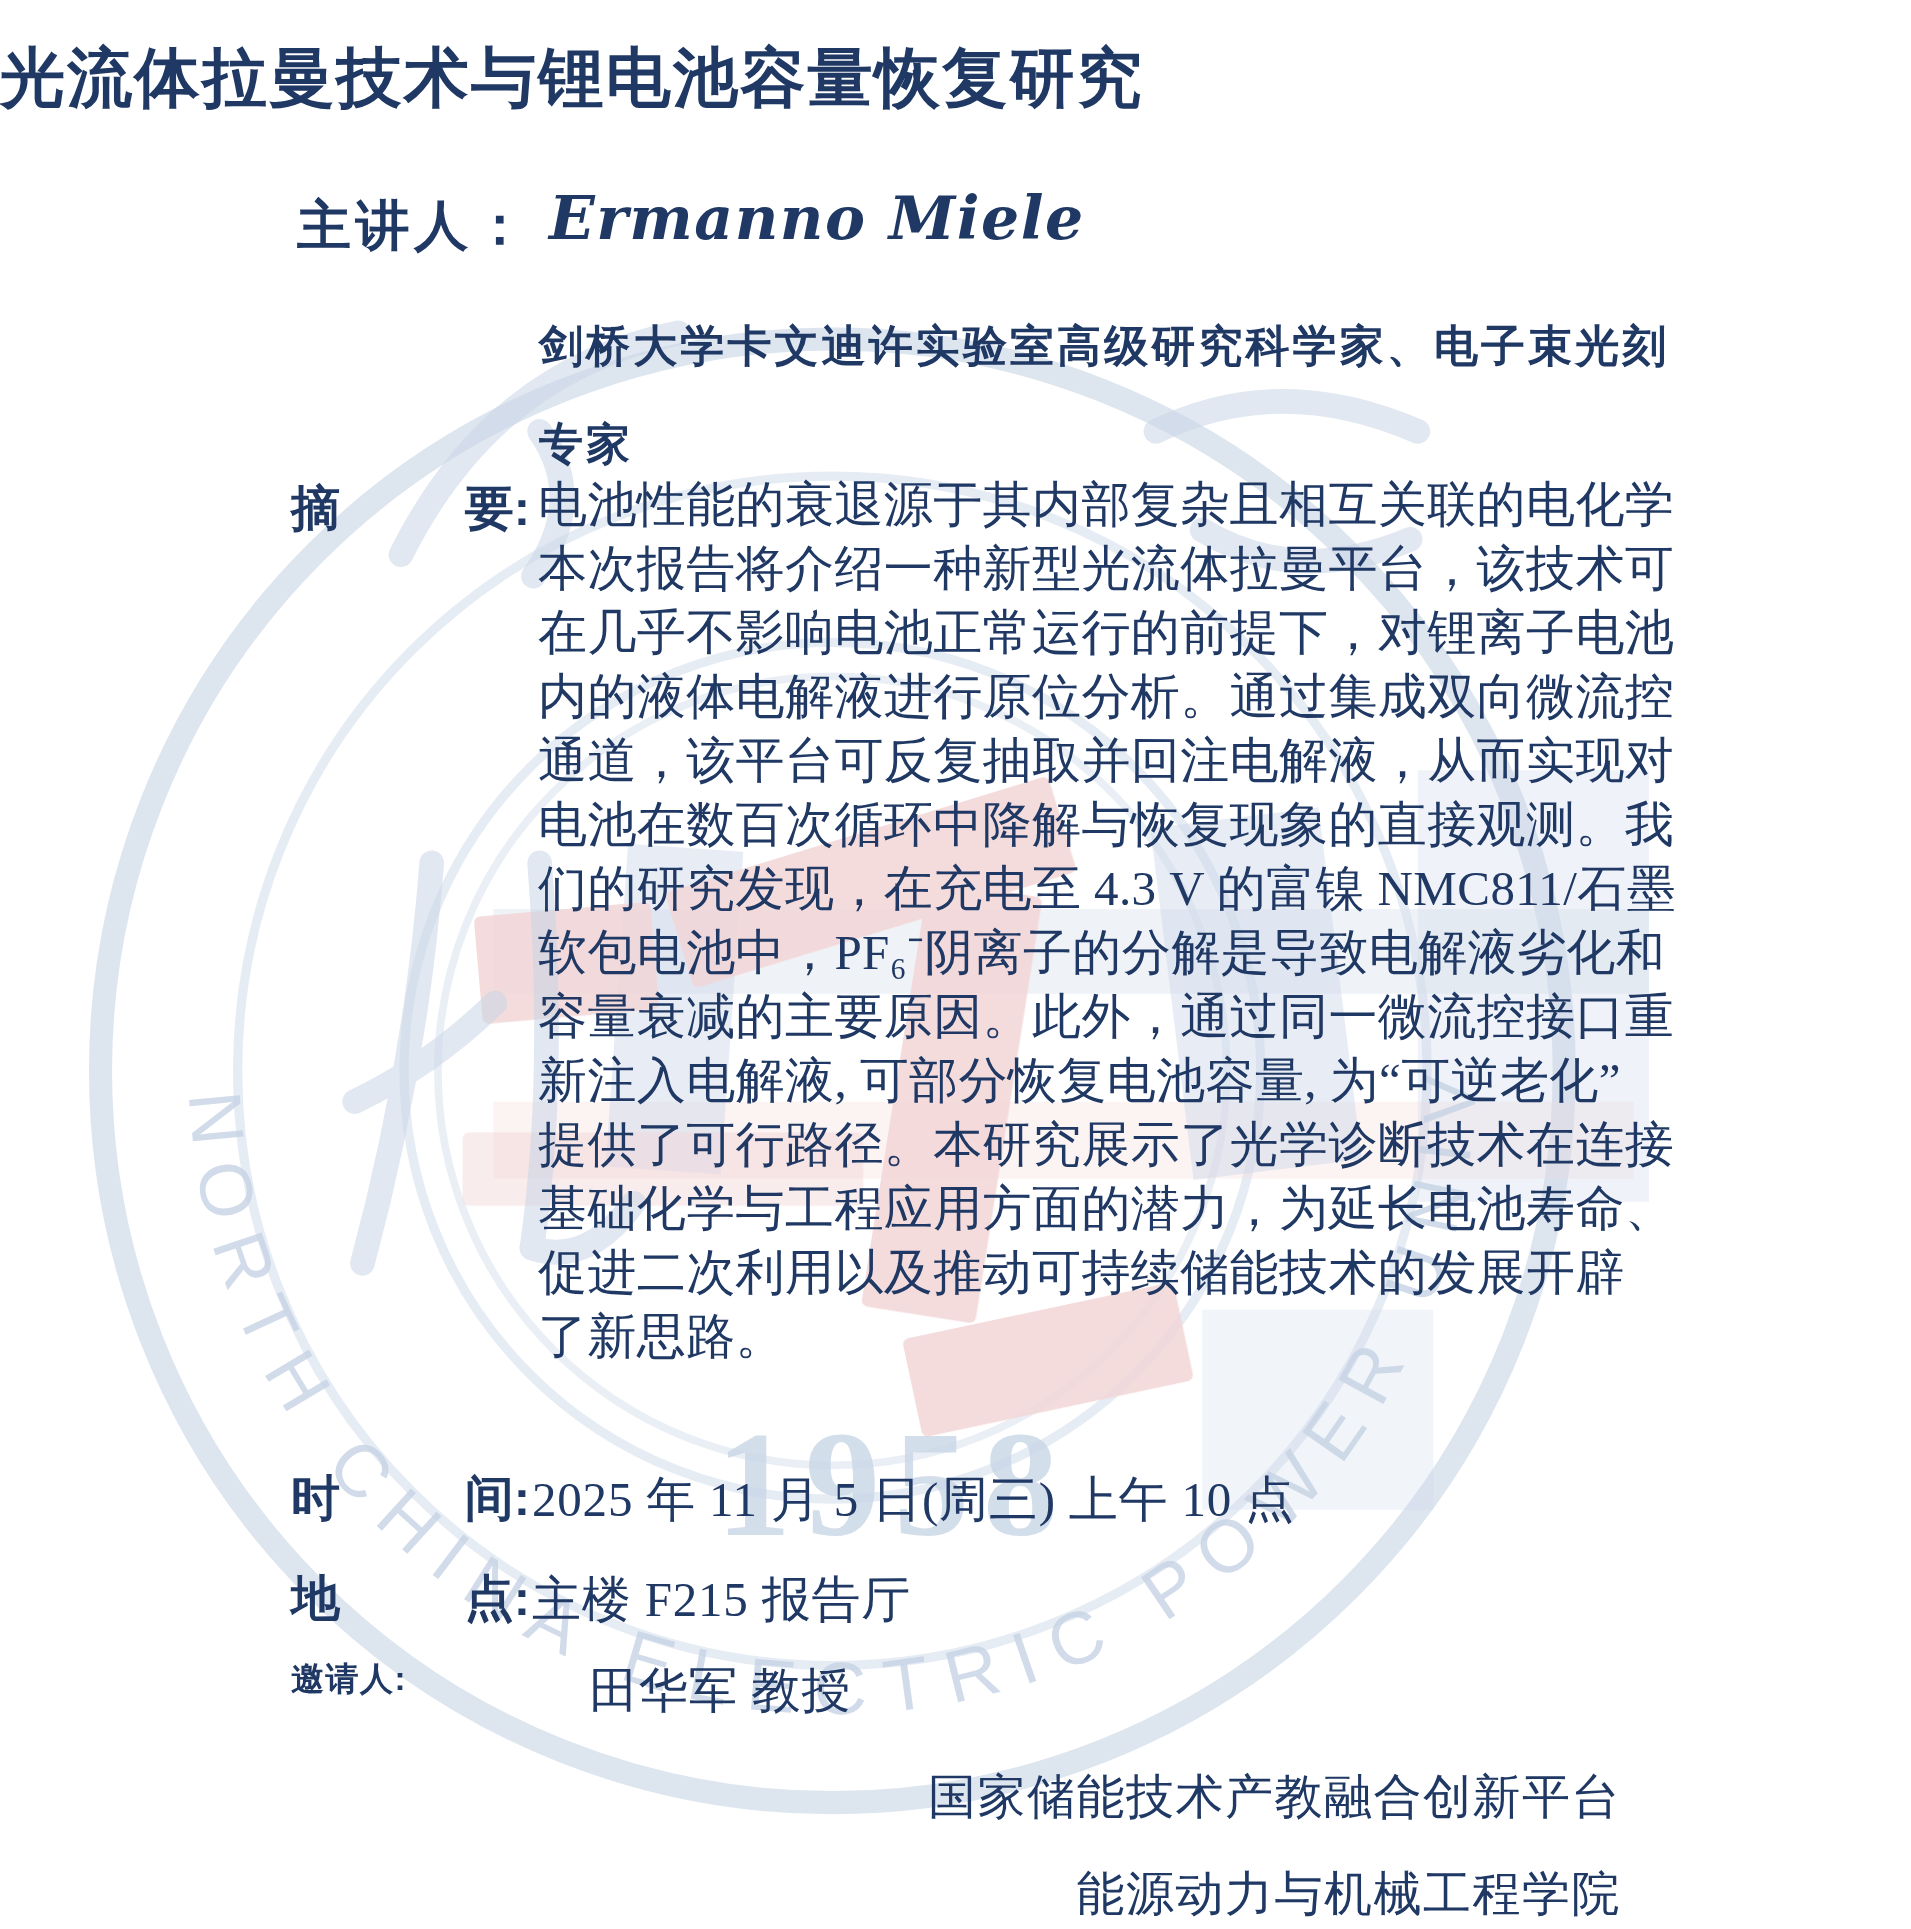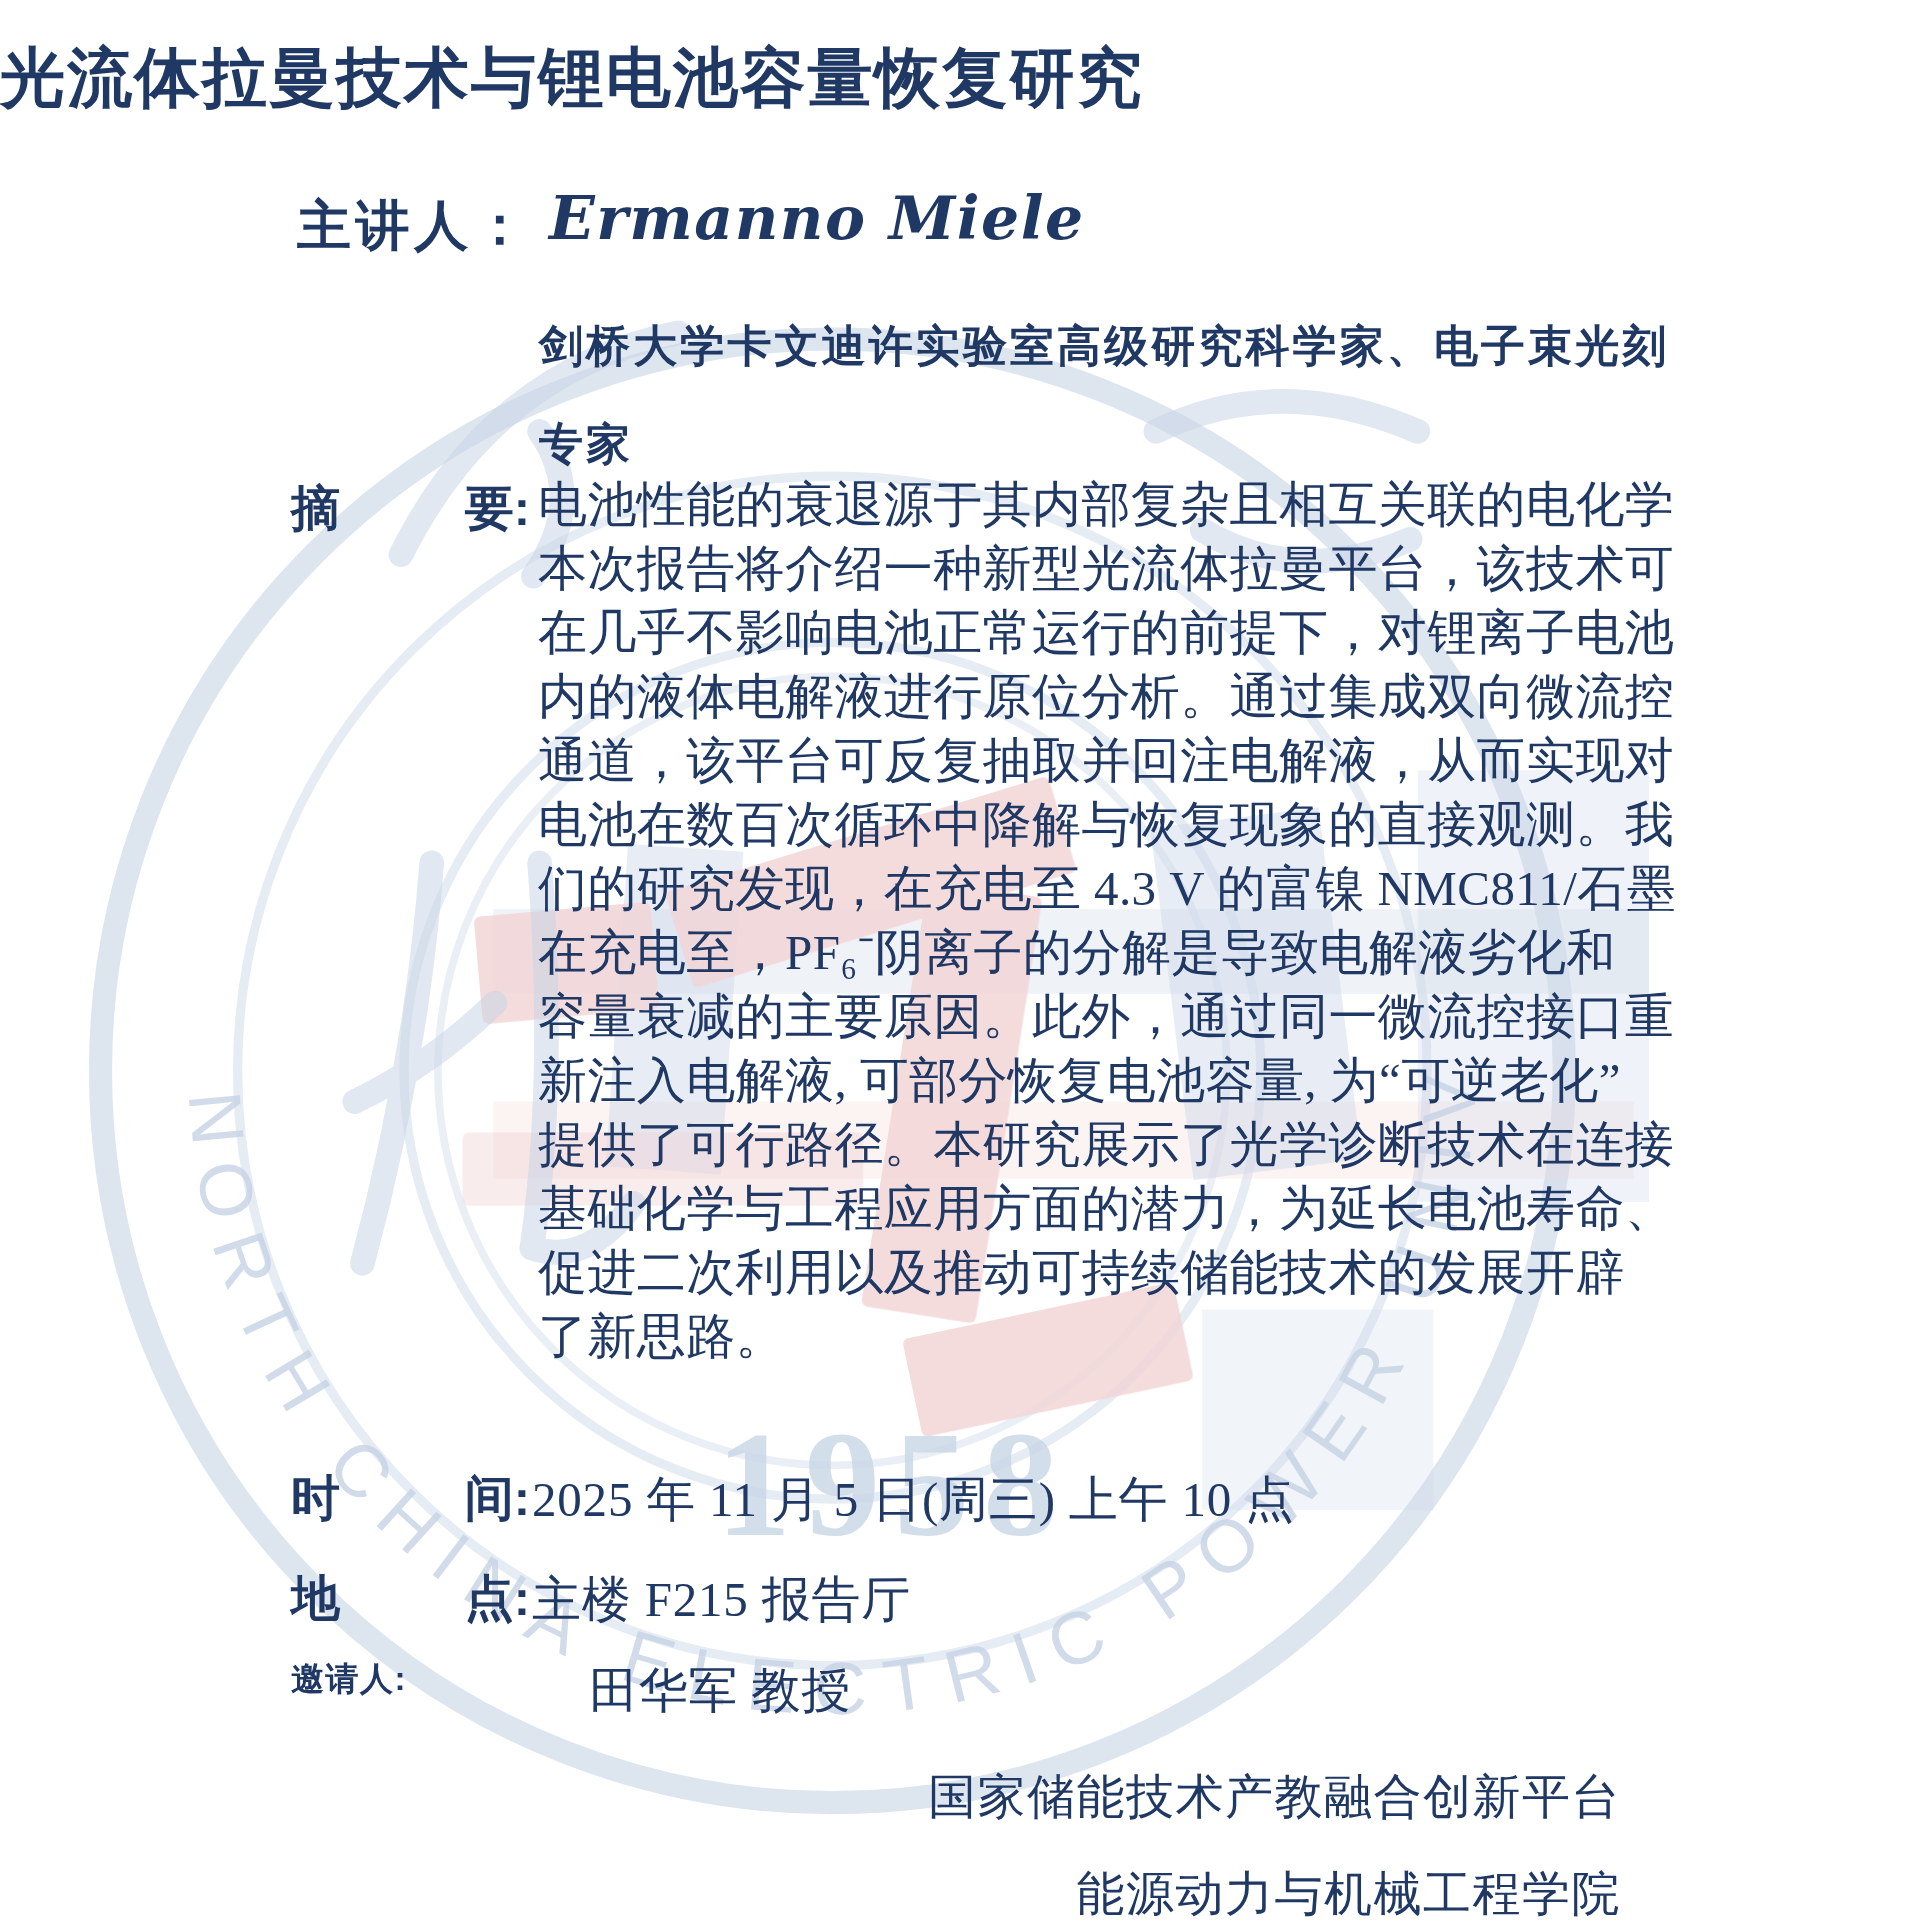--- a/index.html
+++ b/index.html
@@ -149,21 +149,21 @@
   </div>
 
   <div class="abs abstract-text">
     <div class="a-line">电池性能的衰退源于其内部复杂且相互关联的电化学</div>
     <div class="a-line">本次报告将介绍一种新型光流体拉曼平台，该技术可</div>
     <div class="a-line">在几乎不影响电池正常运行的前提下，对锂离子电池</div>
     <div class="a-line">内的液体电解液进行原位分析。通过集成双向微流控</div>
     <div class="a-line">通道，该平台可反复抽取并回注电解液，从而实现对</div>
     <div class="a-line">电池在数百次循环中降解与恢复现象的直接观测。我</div>
     <div class="a-line">们的研究发现，在充电至 4.3 V 的富镍 NMC811/石墨</div>
-    <div class="a-line">在充电至，PF₆⁻阴离子的分解是导致电解液劣化和</div>
+    <div class="a-line">软包电池中，PF₆⁻阴离子的分解是导致电解液劣化和</div>
     <div class="a-line">容量衰减的主要原因。此外，通过同一微流控接口重</div>
     <div class="a-line">新注入电解液, 可部分恢复电池容量, 为“可逆老化”</div>
     <div class="a-line">提供了可行路径。本研究展示了光学诊断技术在连接</div>
     <div class="a-line">基础化学与工程应用方面的潜力，为延长电池寿命、</div>
     <div class="a-line">促进二次利用以及推动可持续储能技术的发展开辟</div>
     <div class="a-line">了新思路。</div>
   </div>
 
   <div class="abs label-pair time-label">
     <span>时</span>

